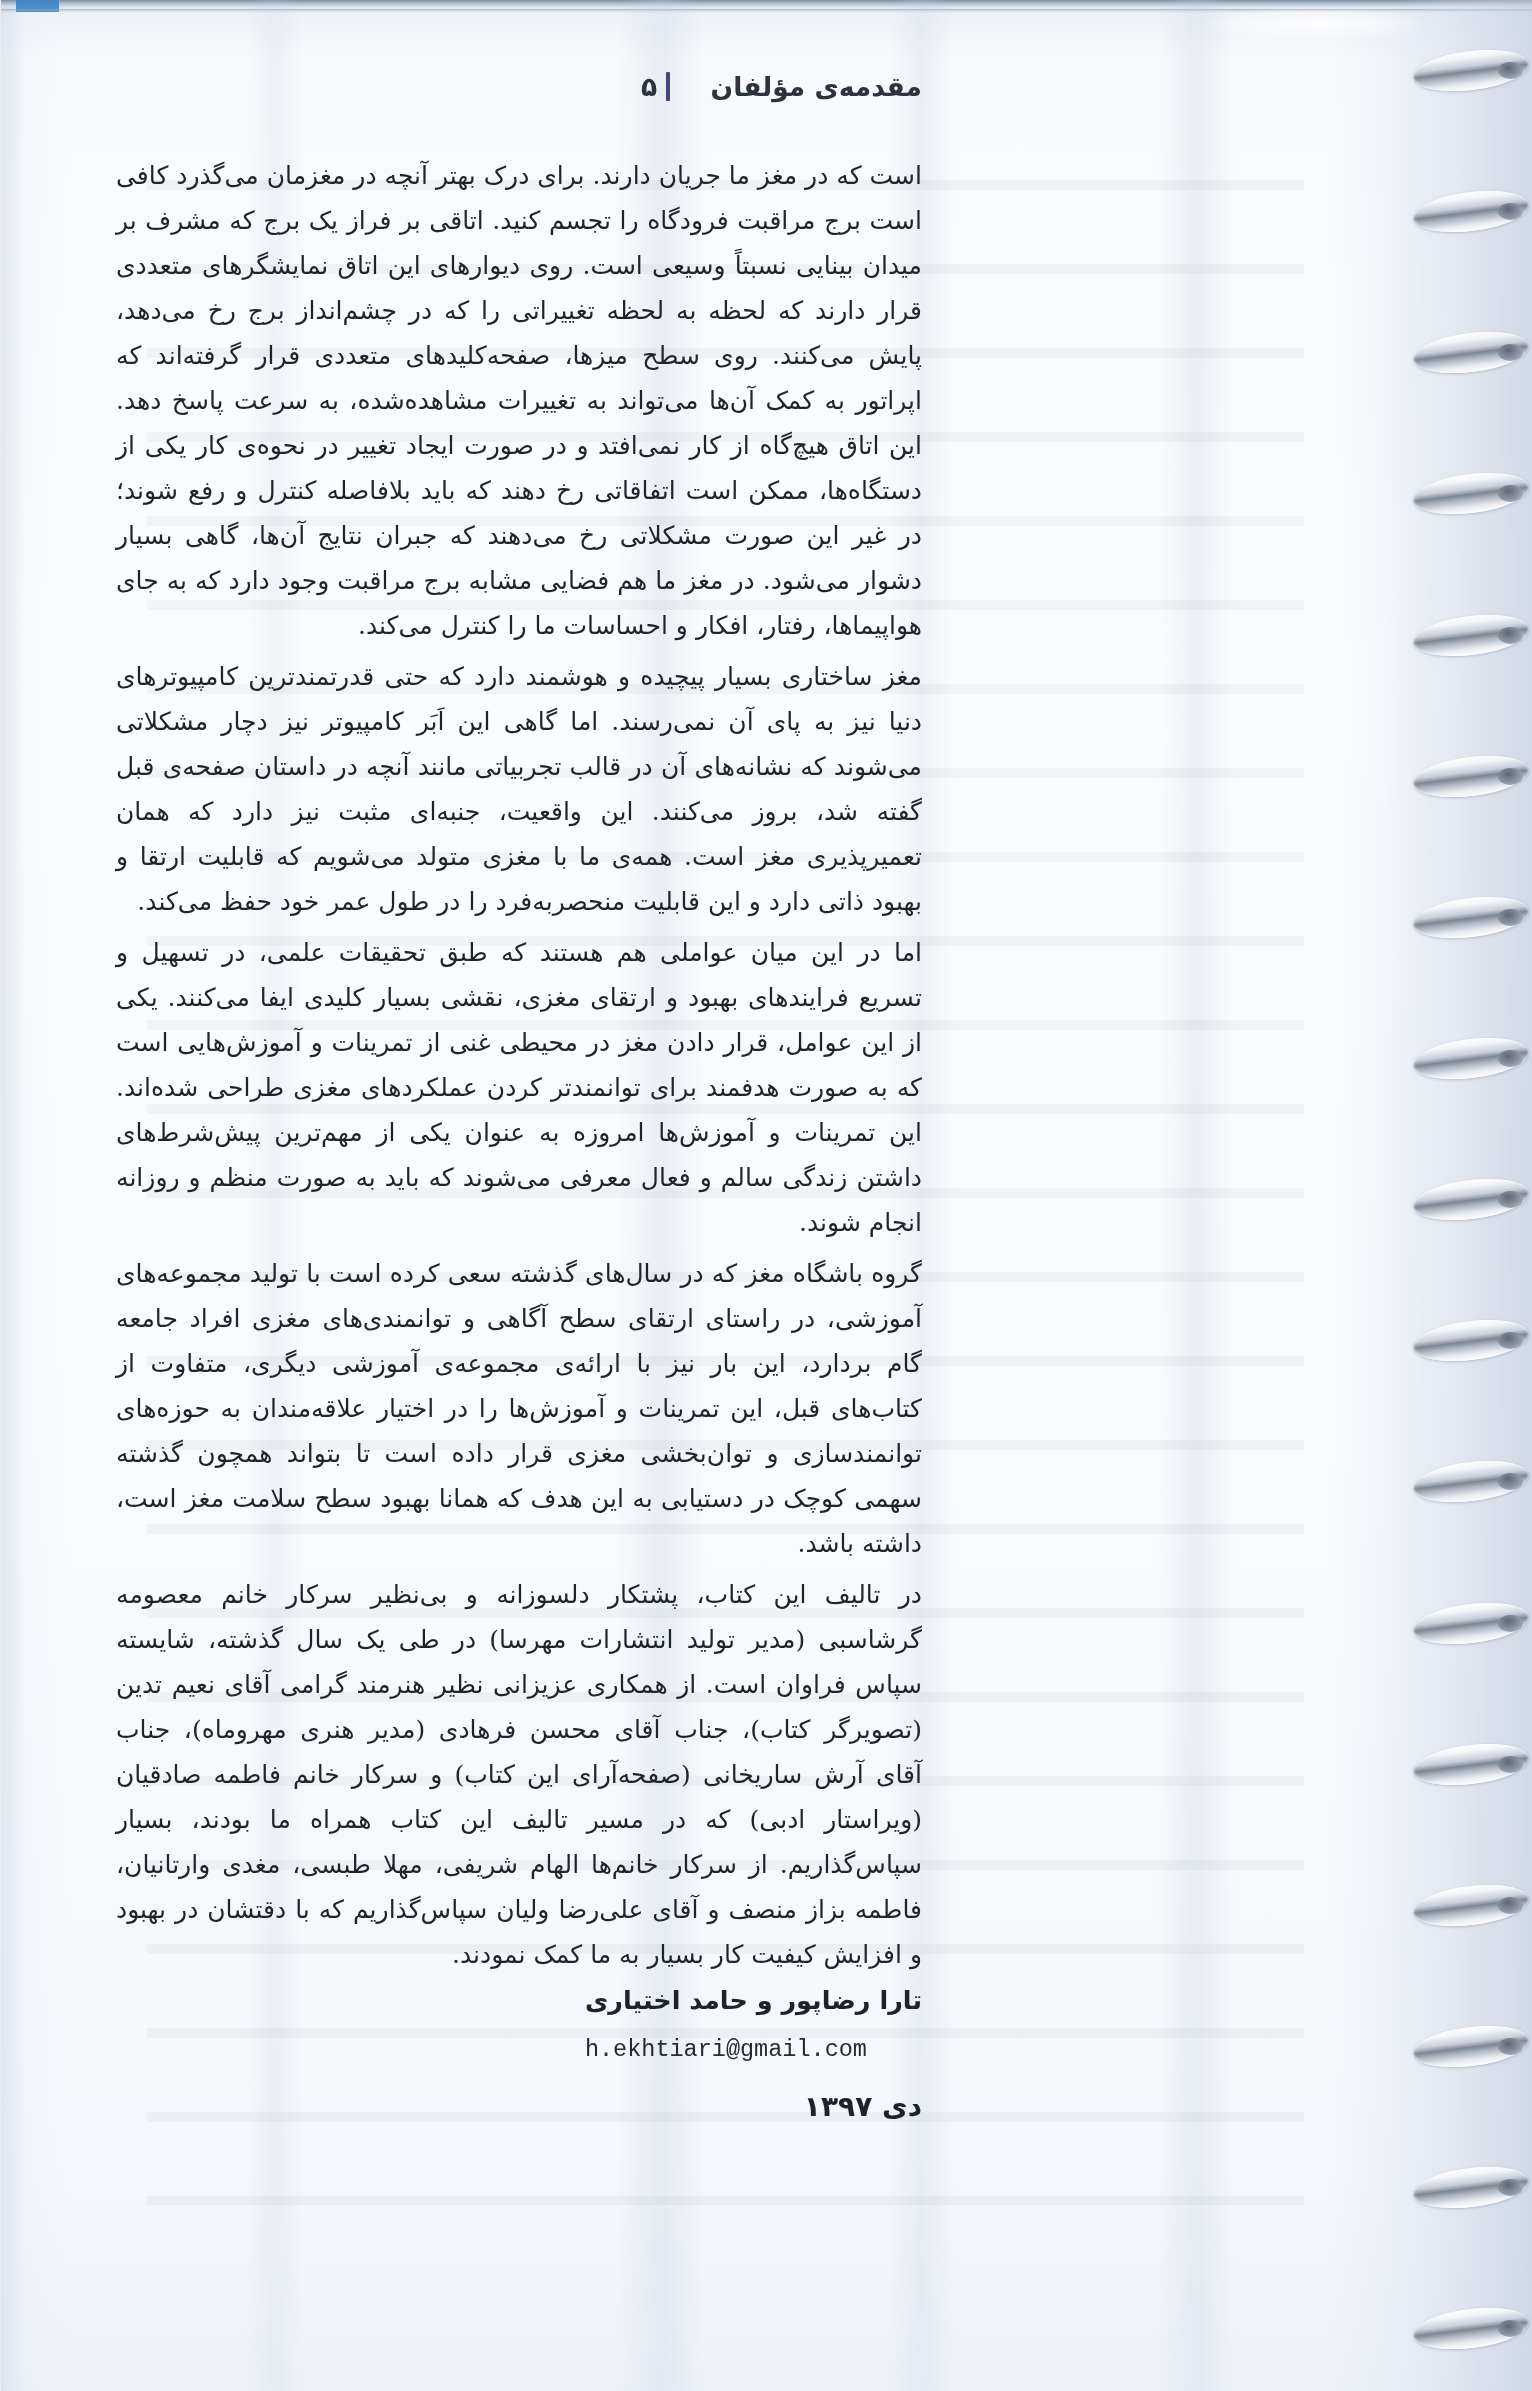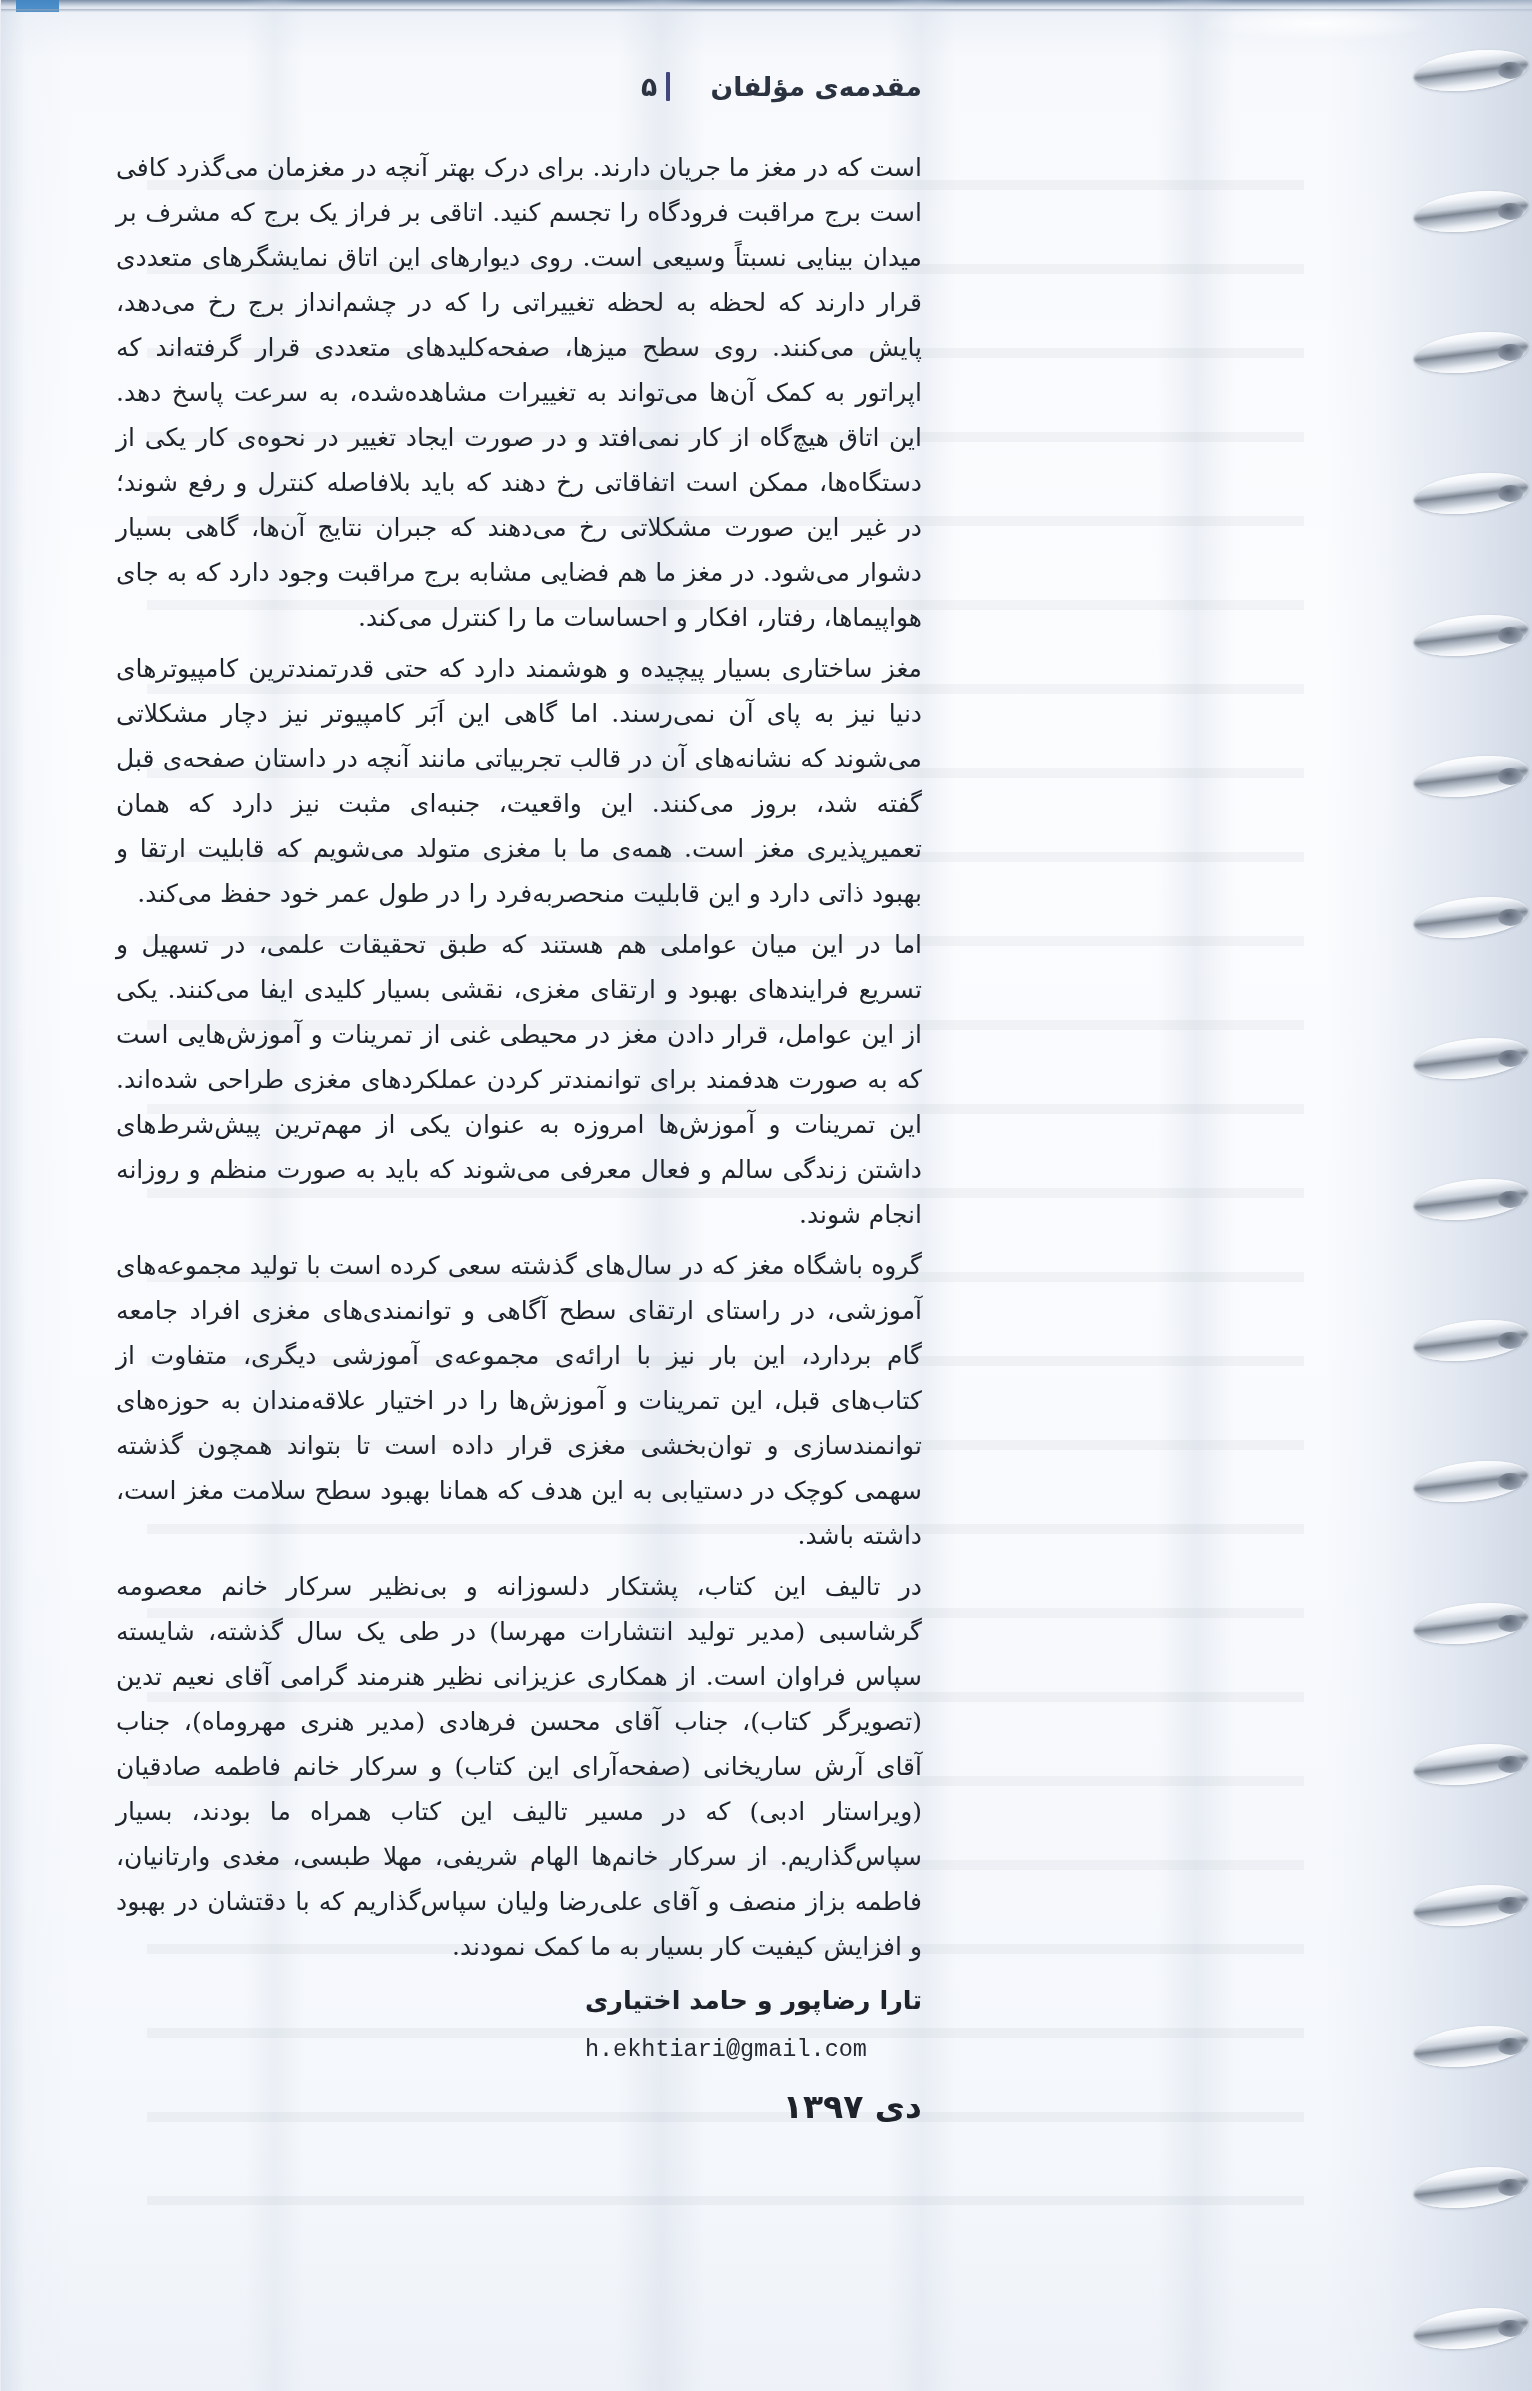--- a/index.html
+++ b/index.html
@@ -119,21 +119,21 @@
   #running-head .rh-page {
     font-family: "DejaVu Sans", sans-serif;
     font-size: 26.5px;
     font-weight: bold;
     color: #2c3340;
   }
 
   
   #body-text {
     position: absolute;
-    top: 145px;
+    top: 153px;
     right: 0;
     width: 806px;
     direction: rtl;
     text-align: justify;
     text-justify: inter-word;
     font-family: "DejaVu Serif", "DejaVu Sans", serif;
     font-size: 25px;
     line-height: 45px;
     color: #1e232c;
   }
@@ -163,21 +163,21 @@
     font-family: Liberation Mono, monospace;
     direction: ltr;
     text-align: left;
     font-size: 23.5px;
     color: #252a33;
     line-height: 47px;
     margin-top: 3.9px;
   }
   #signature .sig-date {
     font-family: "DejaVu Sans", sans-serif;
-    font-size: 33px;
+    font-size: 28px;
     font-weight: bold;
     color: #1d222b;
     line-height: 43px;
     margin-top: 11.8px;
   }
 
   
   #binding {
     position: absolute;
     top: 0;

